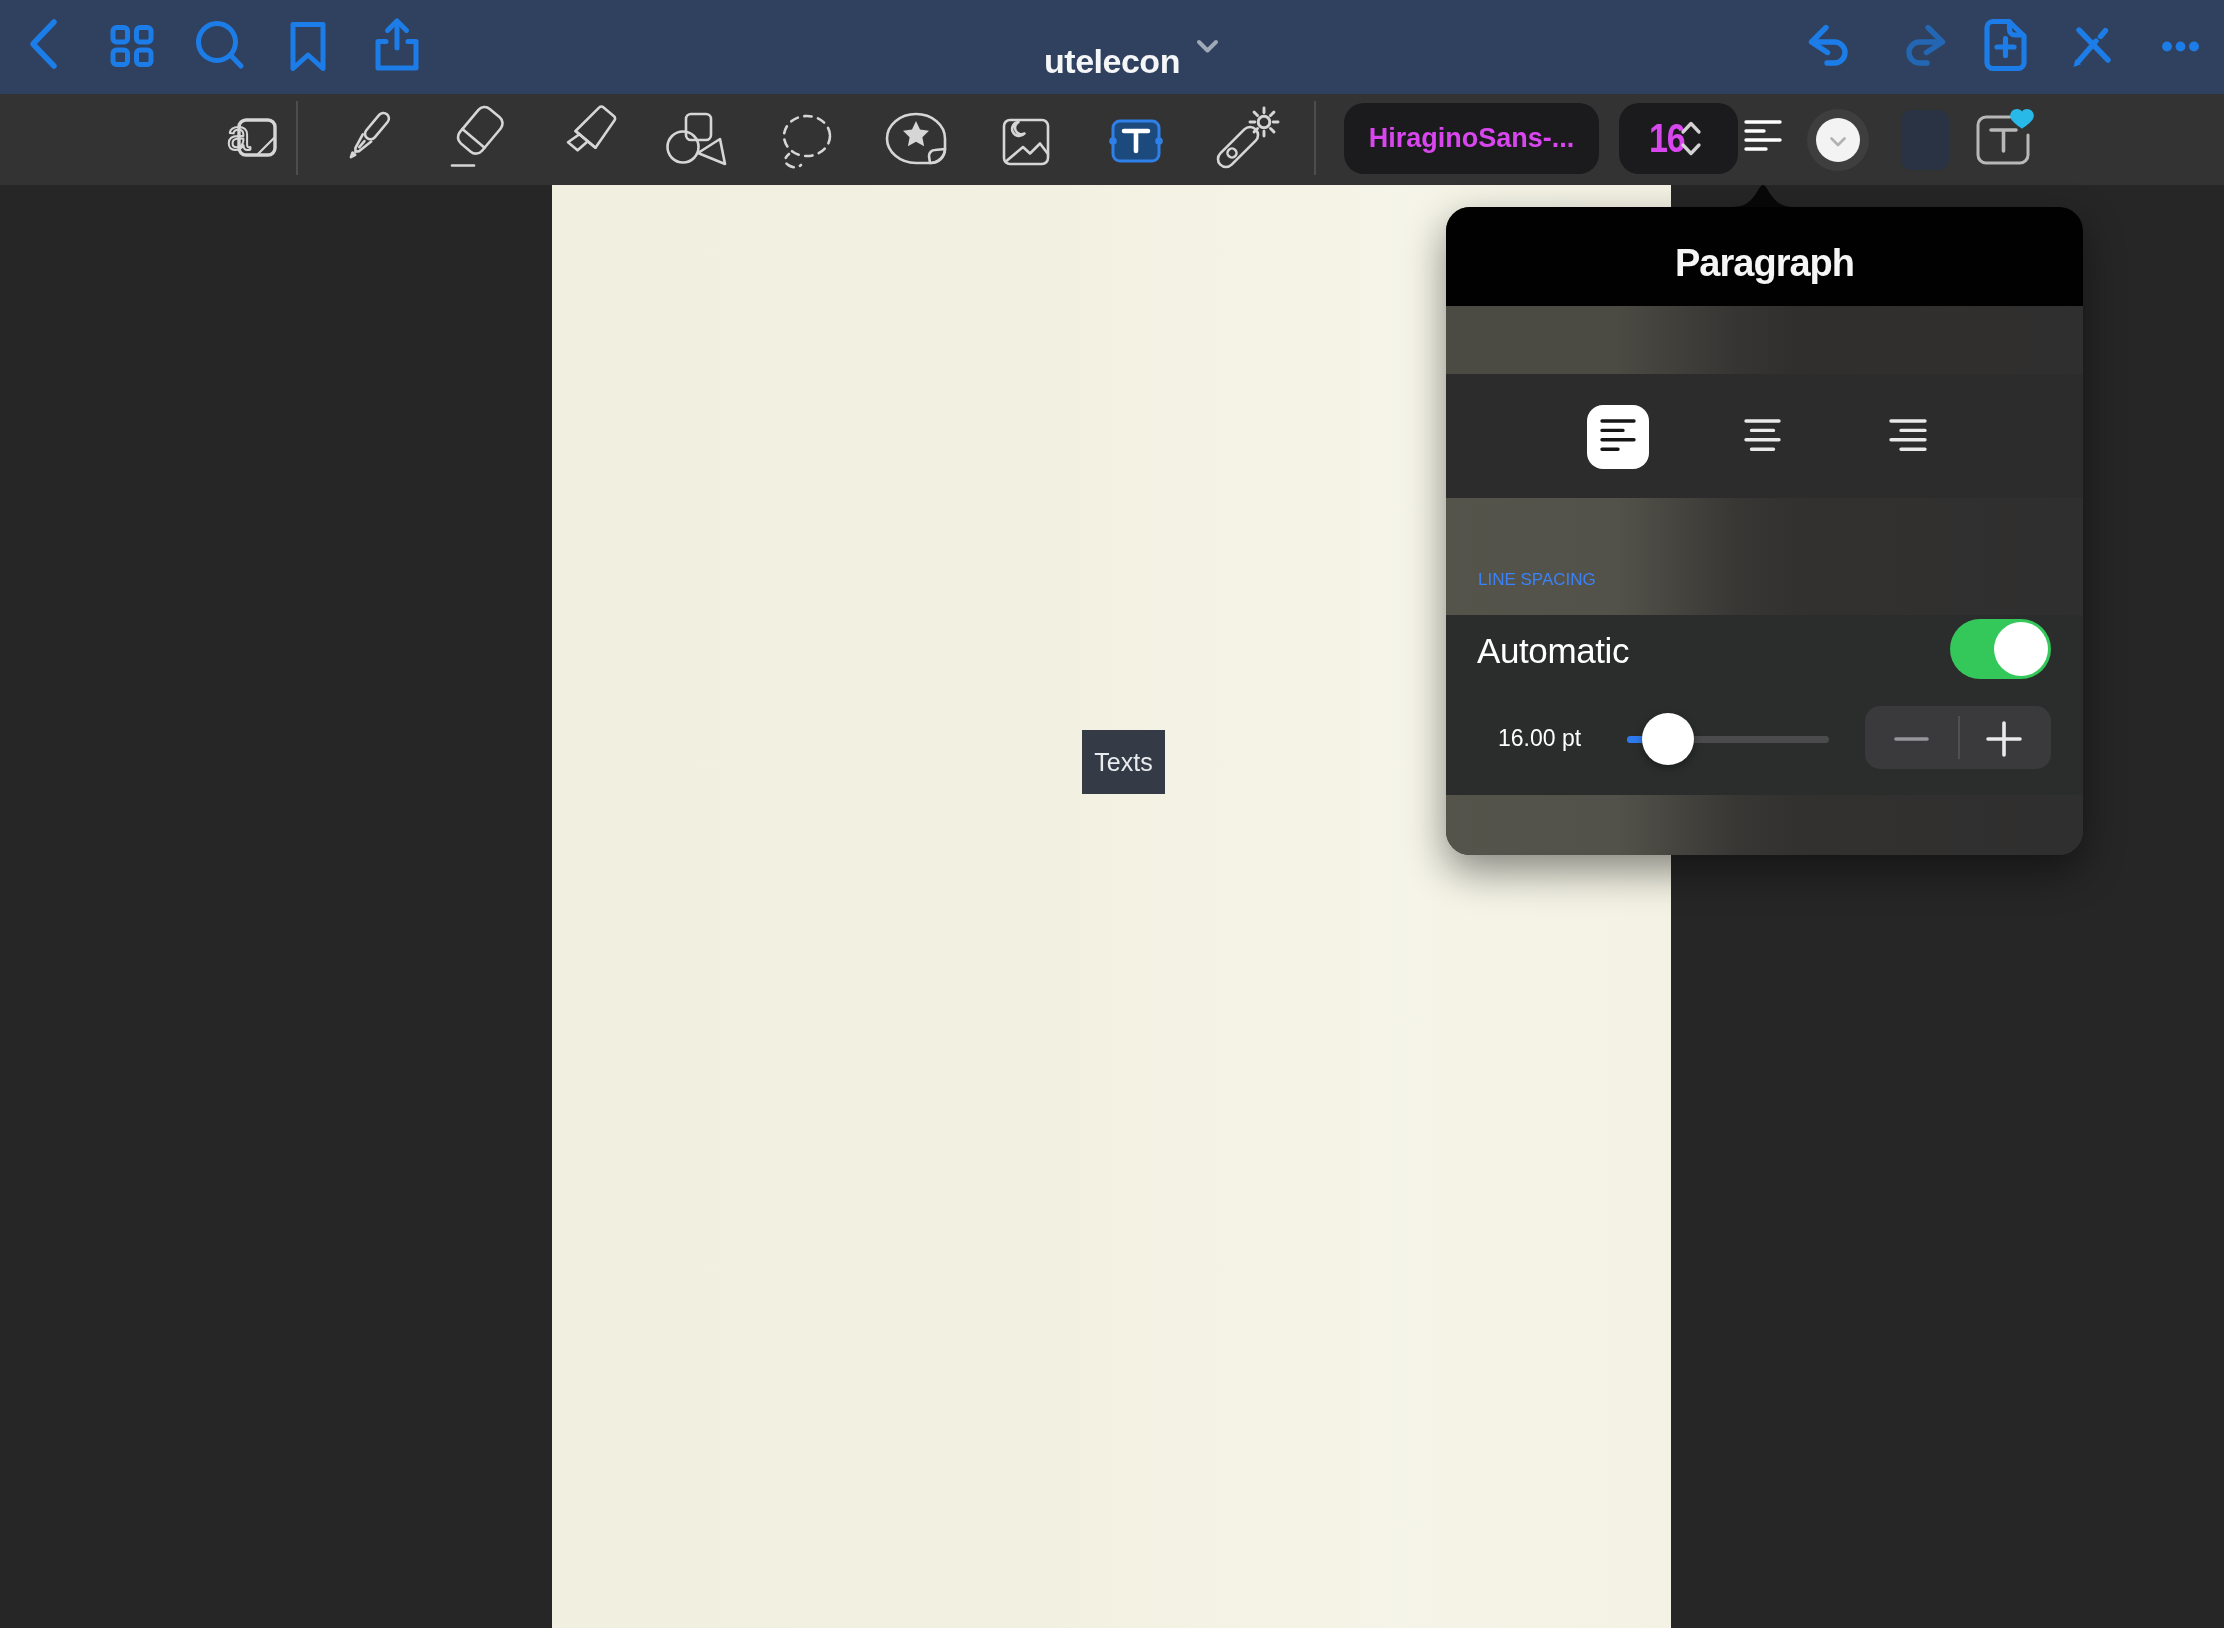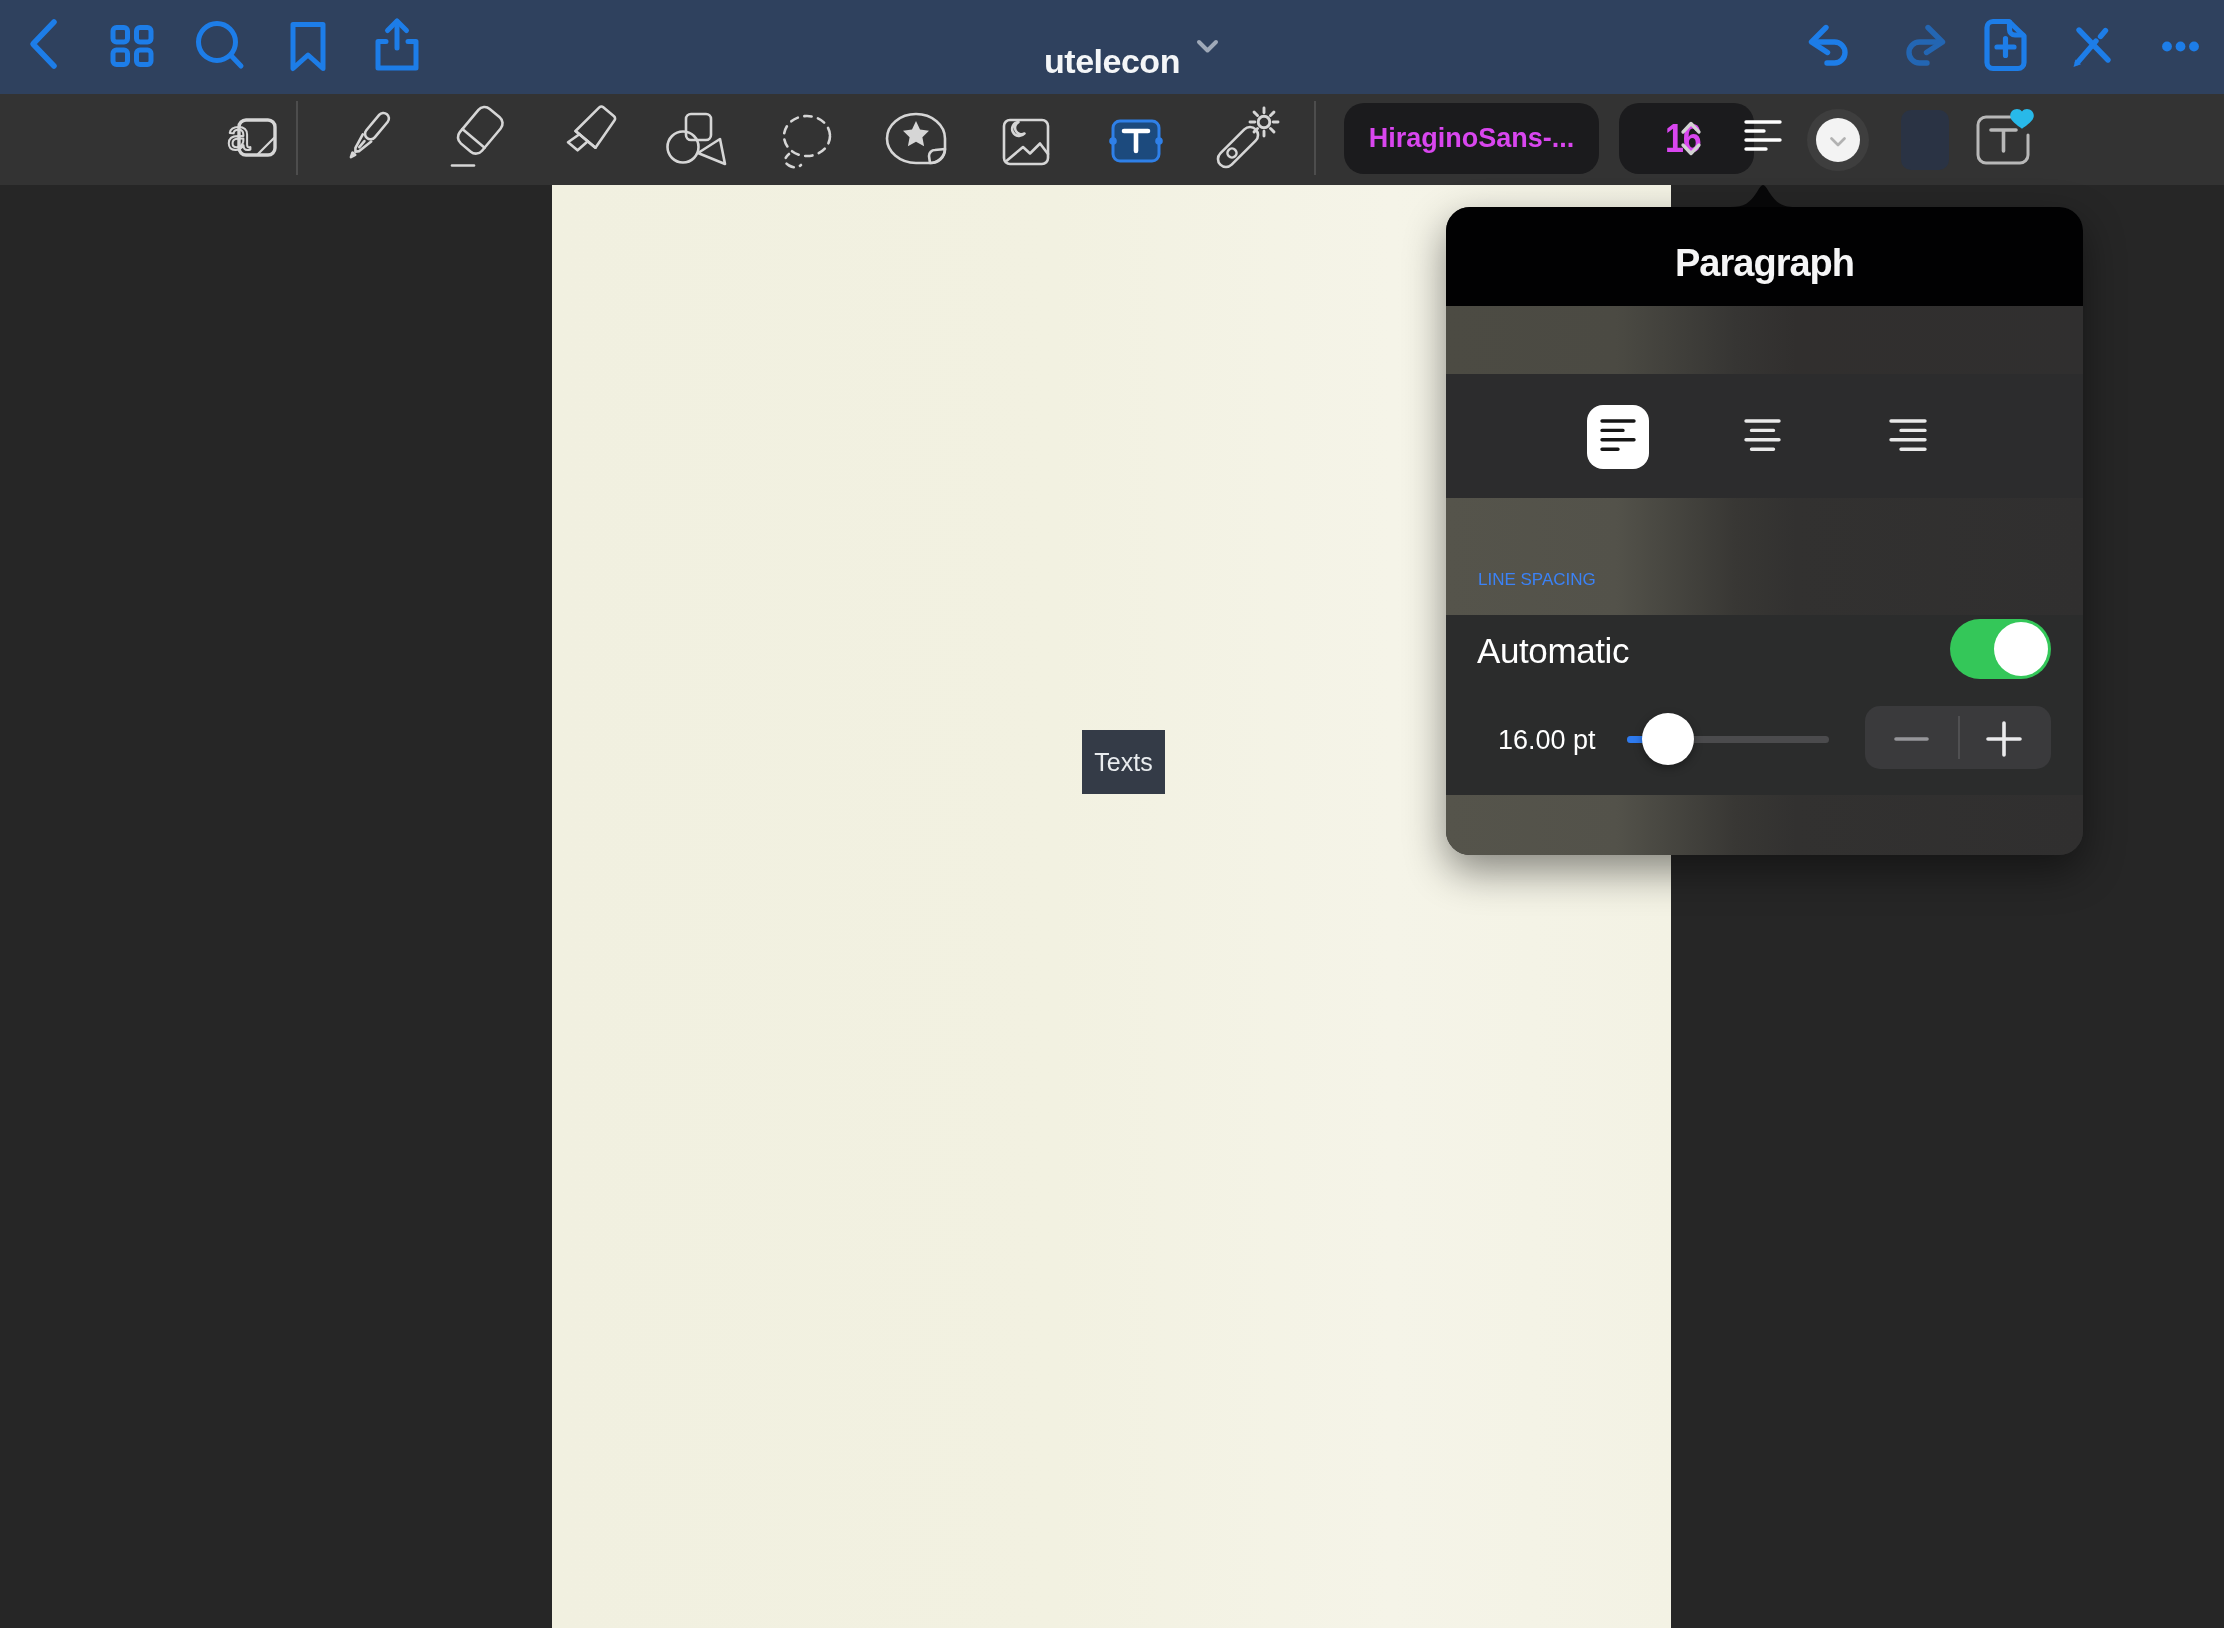--- a/index.html
+++ b/index.html
@@ -31,21 +31,21 @@
   .band{left:0;width:637px;}
   #band1{top:99px;height:68px;background:linear-gradient(90deg,#4c4b43 0px,#4b4a43 170px,#363533 290px,#312f2e 350px,#302f2f 637px);}
   #alignrow{left:0;top:167px;width:637px;height:124px;background:#2c2c2d;}
   #band2{top:291px;height:117px;background:linear-gradient(90deg,#55544b 0px,#53524a 170px,#383734 290px,#323130 350px,#302f2f 637px);}
   #contentrow{left:0;top:408px;width:637px;height:180px;background:#2b2c2c;}
   #band3{top:588px;height:60px;background:linear-gradient(90deg,#55544b 0px,#53524a 170px,#383734 290px,#323130 350px,#302f2f 637px);}
   #linespacing{left:32px;top:363px;color:#3b82f6;font-size:17px;letter-spacing:0px;}
   #automatic{left:31px;top:424px;color:#ffffff;font-size:35px;letter-spacing:-0.4px;}
   #toggle{left:504px;top:412px;width:101px;height:60px;border-radius:30px;background:#34c759;}
   #knob{left:548px;top:415px;width:54px;height:54px;border-radius:50%;background:#ffffff;}
-  #ptlabel{left:52px;top:518px;color:#ffffff;font-size:27px;}
+  #ptlabel{left:52px;top:518px;color:#ffffff;font-size:23px;}
   #strack{left:181px;top:529px;width:202px;height:7px;border-radius:4px;background:#4b4b4d;}
   #sblue{left:181px;top:529px;width:24px;height:7px;border-radius:4px 0 0 4px;background:#2e7bf0;}
   #sknob{left:196px;top:506px;width:52px;height:52px;border-radius:50%;background:#ffffff;
          box-shadow:0 3px 8px rgba(0,0,0,.35);}
   #stepper{left:419px;top:499px;width:186px;height:63px;border-radius:15px;background:#3a3a3c;}
   #stepdiv{left:512px;top:509px;width:2px;height:43px;background:#505052;}
   #alignsel{left:141px;top:198px;width:62px;height:64px;border-radius:16px;background:#ffffff;}
 </style>
 </head>
 <body>
@@ -55,21 +55,21 @@
 <div class="abs" id="page"></div>
 <div class="abs" id="canvas-right"></div>
 <div class="abs" id="navtitle">utelecon</div>
 <div class="abs" id="textsbox">Texts</div>
 
 <div class="abs" id="navicons"></div>
 
 <div class="abs vdiv" style="left:296px;"></div>
 <div class="abs vdiv" style="left:1314px;"></div>
 <div class="abs pill" style="left:1344px;width:255px;font-size:27px;">HiraginoSans-...</div>
-<div class="abs pill" style="left:1619px;width:119px;font-size:31px;padding-left:16px;">
+<div class="abs pill" style="left:1619px;width:119px;font-size:31px;padding-left:0px;">
   <span style="margin-right:24px;font-size:40px;letter-spacing:-1.5px;transform:scaleX(0.85);display:inline-block;">16</span>
 </div>
 <svg class="abs" style="left:1674px;top:119px;" width="36" height="40" viewBox="0 0 36 40" fill="none" stroke="#d2d2d2" stroke-width="3.3" stroke-linecap="round" stroke-linejoin="round">
   <path d="M9,13 L17,4.5 L25,13"></path>
   <path d="M9,26 L17,34.5 L25,26"></path>
 </svg>
 <div class="abs" style="left:1901px;top:110px;width:48px;height:60px;border-radius:10px;background:#2a3344;"></div>
 
 <div class="abs" id="pop">
   <div class="abs" id="pophead">Paragraph</div>

